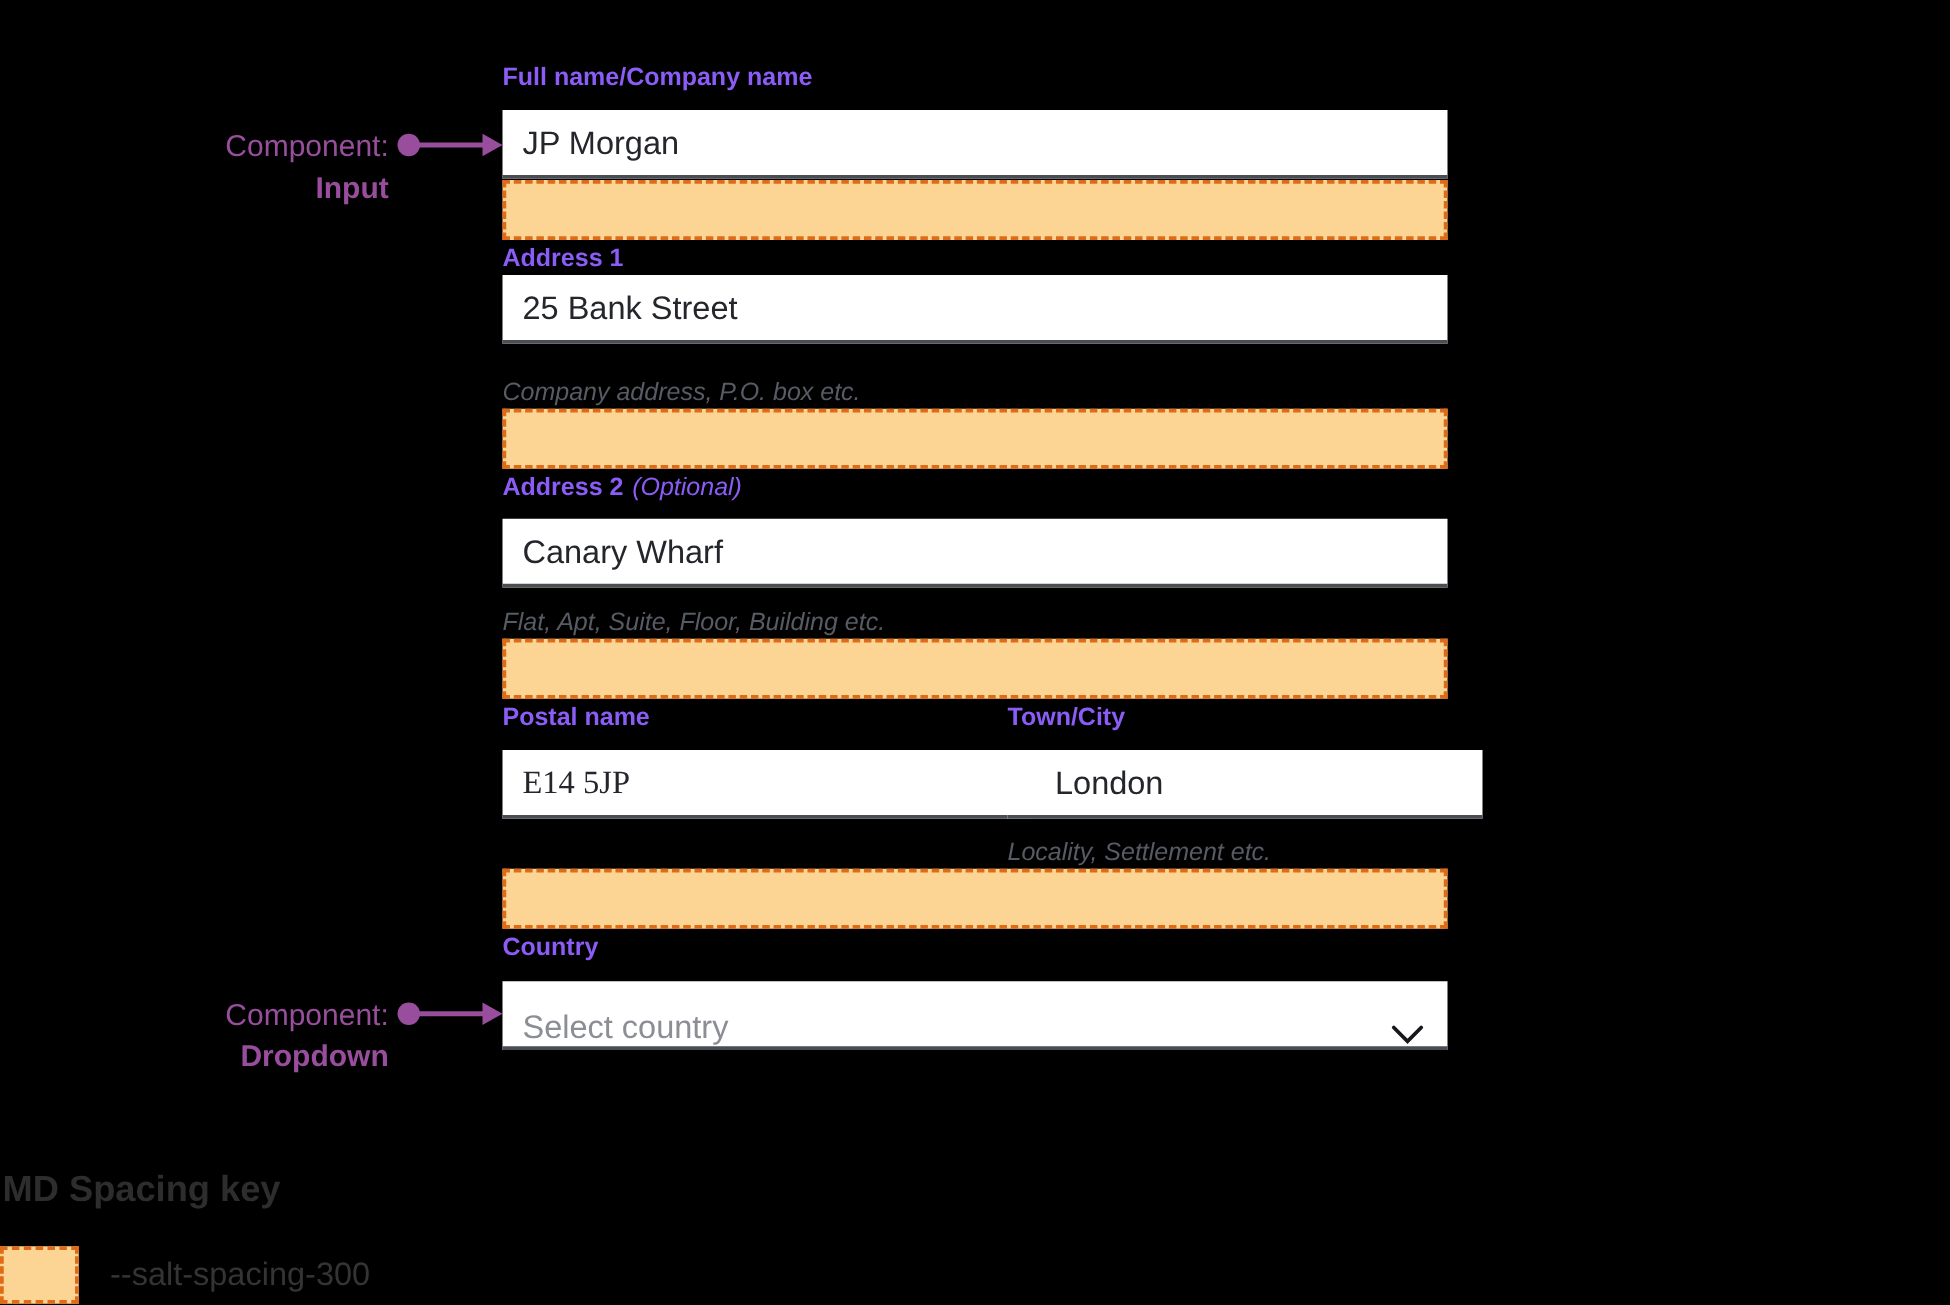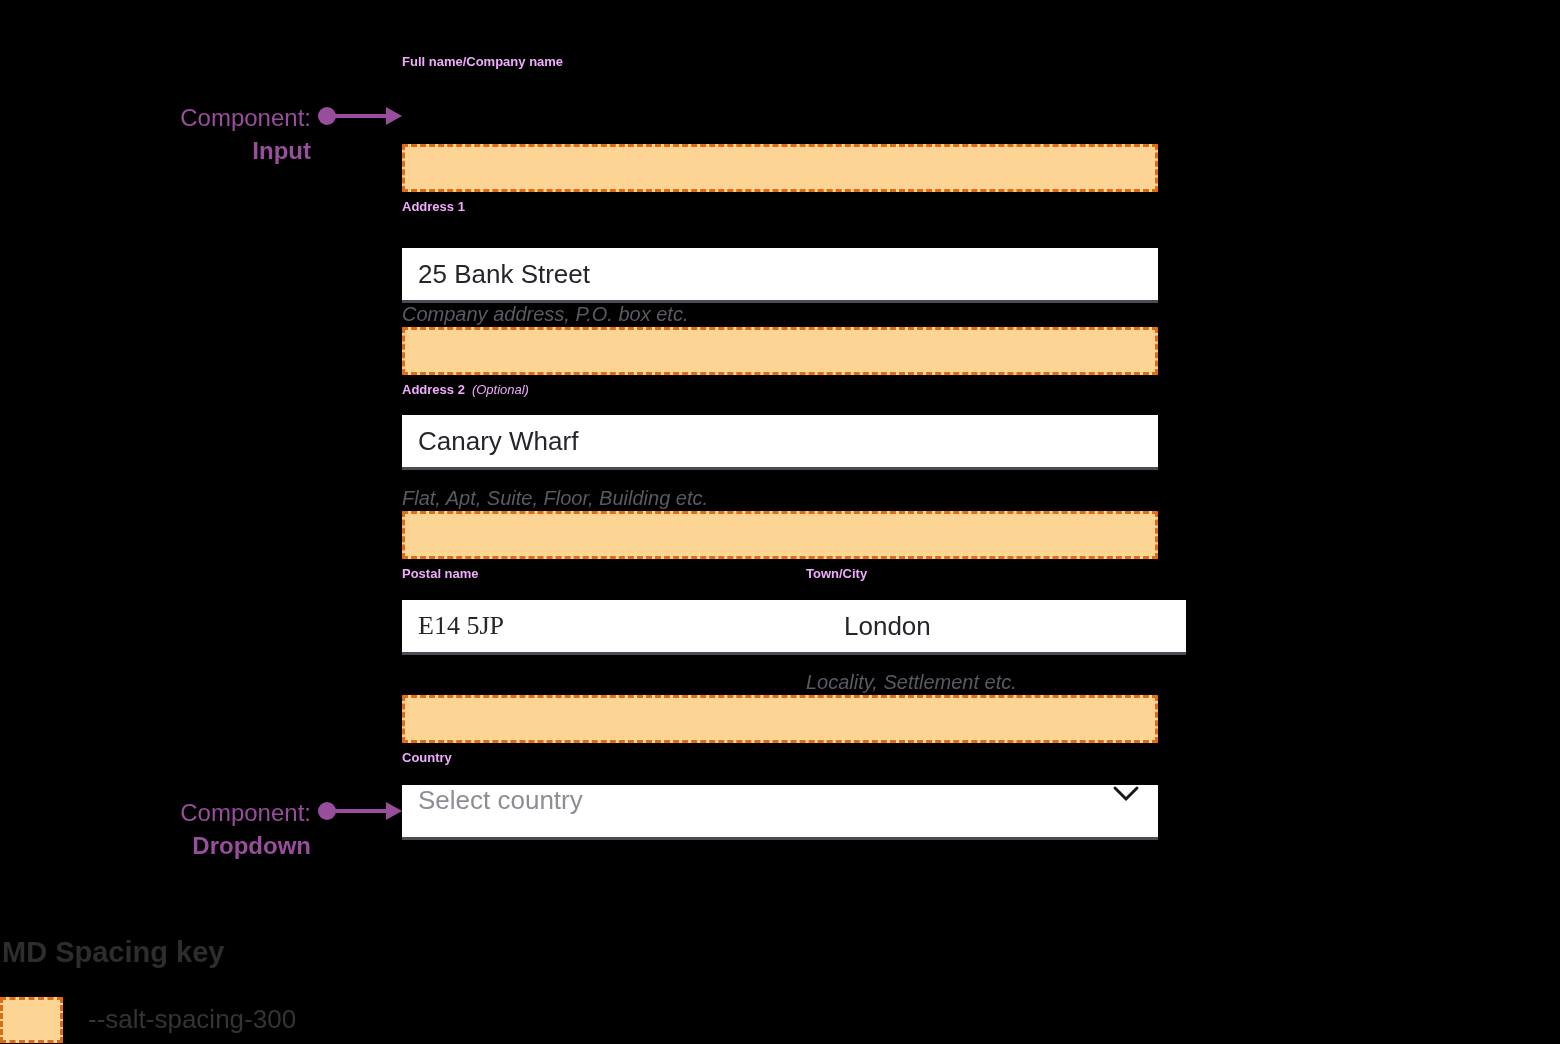--- a/index.html
+++ b/index.html
@@ -5,21 +5,21 @@
   html,body{margin:0;padding:0;background:#000;}
   body{
     width:1560px;height:1044px;position:relative;overflow:hidden;
     font-family:"Liberation Sans","DejaVu Sans",sans-serif;
   }
   .canvas{position:absolute;top:0;left:0;width:1560px;height:1044px;}
 
   
   .field-label{
     position:absolute;left:402px;
-    font-size:13px;font-weight:700;color:#f0abfc;line-height:24px;
+    font-size:20px;font-weight:700;color:#8b5cf6;line-height:24px;
     white-space:nowrap;
   }
   .optional{font-weight:400;font-style:italic;margin-left:7px;}
 
   
   .text-input{
     position:absolute;left:402px;width:756px;height:55px;
     box-sizing:border-box;background:#ffffff;
     border:none;border-bottom:3px solid #4a4d54;
     font-family:"Liberation Sans","DejaVu Sans",sans-serif;
@@ -38,21 +38,21 @@
     position:absolute;left:402px;width:756px;height:48px;
     box-sizing:border-box;
     background:#fcd494;border:3px dashed #e06b17;
   }
 
   
   .dropdown{
     position:absolute;left:402px;top:785px;width:756px;height:55px;
     box-sizing:border-box;background:#ffffff;
     border-bottom:3px solid #4a4d54;
-    display:flex;align-items:flex-start;justify-content:space-between;
+    display:flex;align-items:flex-end;justify-content:space-between;
     padding:0 18px 0 16px;cursor:pointer;
   }
   .dropdown-placeholder{font-size:26px;color:#8b8e94;}
 
   
   .annotation{
     position:absolute;width:200px;text-align:right;
     color:#994e9d;font-size:24px;line-height:33px;white-space:nowrap;
   }
   .annotation .ann-name{font-weight:700;}
@@ -73,27 +73,28 @@
   }
 </style>
 </head>
 <body>
 
 <div class="canvas">
 
   <div class="field-label" style="top:50px;">
     <span>Full name/Company name</span>
   </div>
+  <input class="text-input" style="top: 88px;" type="text" readonly="" value="JP Morgan">
 
   <div class="spacing-block" style="top:144px;"></div>
 
   <div class="field-label" style="top:195px;">
     <span>Address 1</span>
   </div>
-  <input class="text-input" style="top: 248px;" type="text" readonly="" value="25 Bank Street">
+  <input class="text-input" style="top: 220px;" type="text" readonly="" value="25 Bank Street">
   <div class="helper-text" style="top:302px;">Company address, P.O. box etc.</div>
 
   <div class="spacing-block" style="top:327px;"></div>
 
   <div class="field-label" style="top:378px;">
     <span>Address 2</span><span class="optional">(Optional)</span>
   </div>
   <input class="text-input" style="top: 415px;" type="text" readonly="" value="Canary Wharf">
   <div class="helper-text" style="top:486px;">Flat, Apt, Suite, Floor, Building etc.</div>
 

